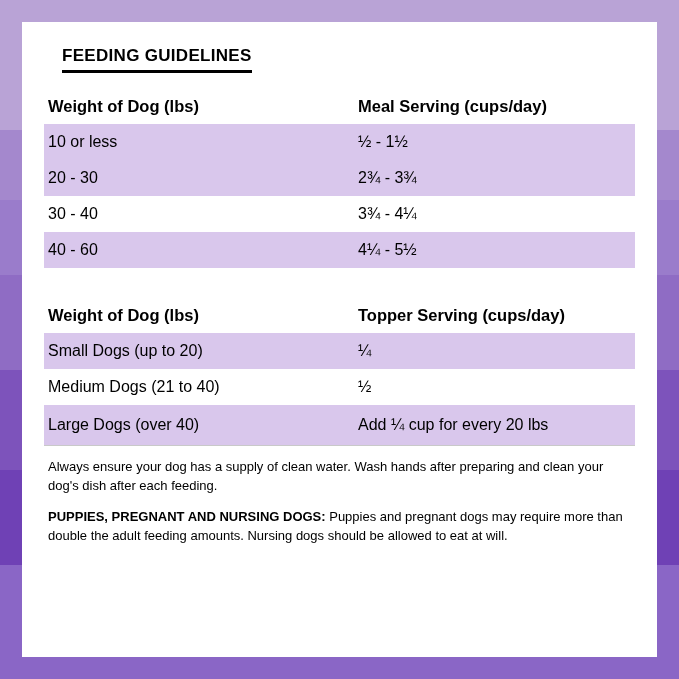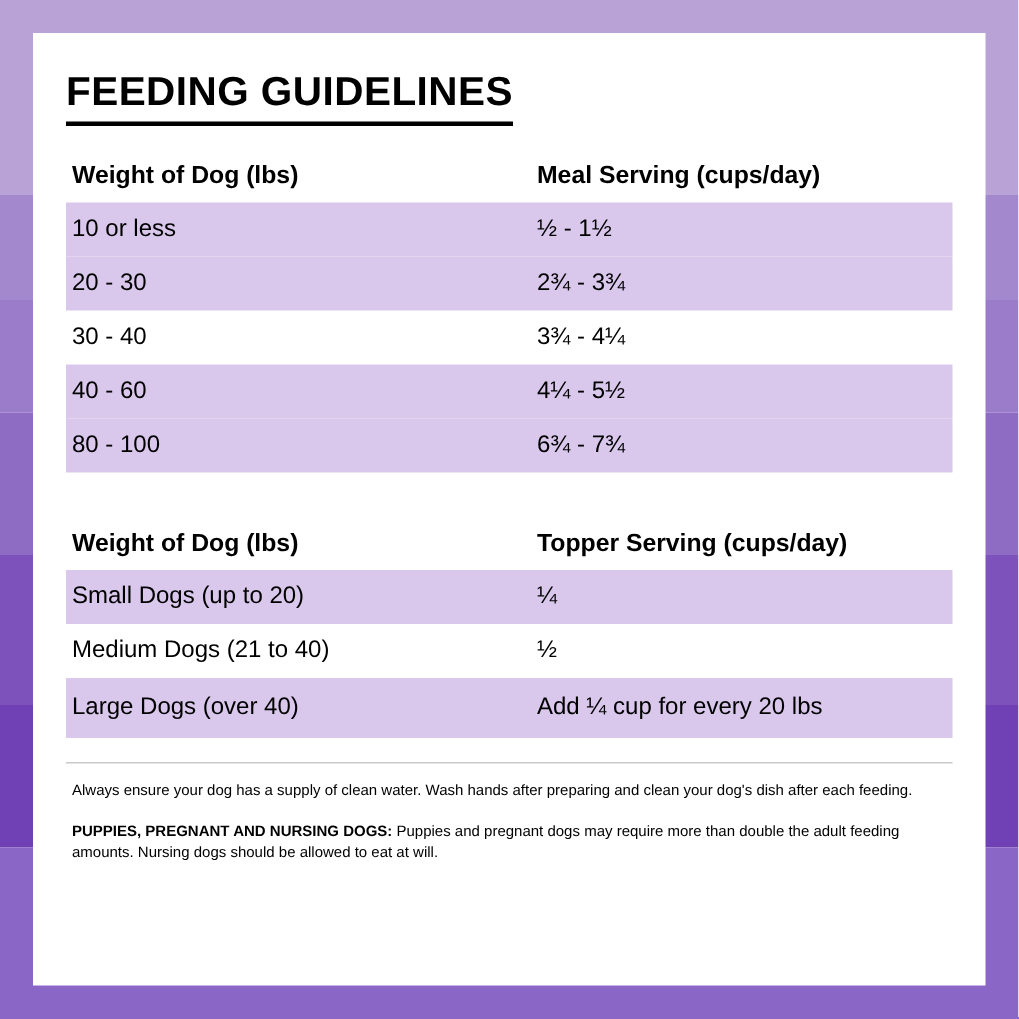--- a/index.html
+++ b/index.html
@@ -36,25 +36,25 @@
     left: 22px;
     top: 22px;
     width: 635px;
     height: 635px;
     background: #ffffff;
     z-index: 2;
     box-sizing: border-box;
     padding: 20px 22px 0 22px;
   }
   .title {
-    font-size: 27px;
+    font-size: 17px;
     font-weight: bold;
     letter-spacing: 0.3px;
     color: #000000;
-    margin: 4px 0 0 0;
+    margin: 4px 0 0 18px;
     padding-bottom: 4px;
     display: inline-block;
     border-bottom: 3px solid #000000;
   }
   table {
     width: 100%;
     border-collapse: collapse;
     table-layout: fixed;
   }
   .tbl-head td {
@@ -79,24 +79,23 @@
     width: auto;
   }
   .section-gap {
     height: 14px;
   }
   .big-row td {
     font-size: 16px;
     padding: 11px 0 11px 0;
   }
   .notes {
-    margin-top: 16px;
     padding-top: 12px;
     border-top: 1px solid #c9c9c9;
-    font-size: 10px;
+    font-size: 13px;
     line-height: 1.45;
     color: #000000;
     padding-left: 4px;
     padding-right: 4px;
   }
   .notes p {
     margin: 0 0 12px 0;
   }
   .notes .lead {
     font-weight: bold;
@@ -138,24 +137,20 @@
         <td class="col-b">2¾ - 3¾</td>
       </tr>
       <tr class="tbl-row">
         <td class="col-a">30 - 40</td>
         <td class="col-b">3¾ - 4¼</td>
       </tr>
       <tr class="tbl-row alt">
         <td class="col-a">40 - 60</td>
         <td class="col-b">4¼ - 5½</td>
       </tr>
-      <tr class="tbl-row alt">
-        <td class="col-a">80 - 100</td>
-        <td class="col-b">6¾ - 7¾</td>
-      </tr>
     </tbody>
       </table>
 
     <div class="section-gap"></div>
 
     <table>
       <tbody>
           <tr class="tbl-head">
         <td class="col-a">Weight of Dog (lbs)</td>
         <td class="col-b">Topper Serving (cups/day)</td>

